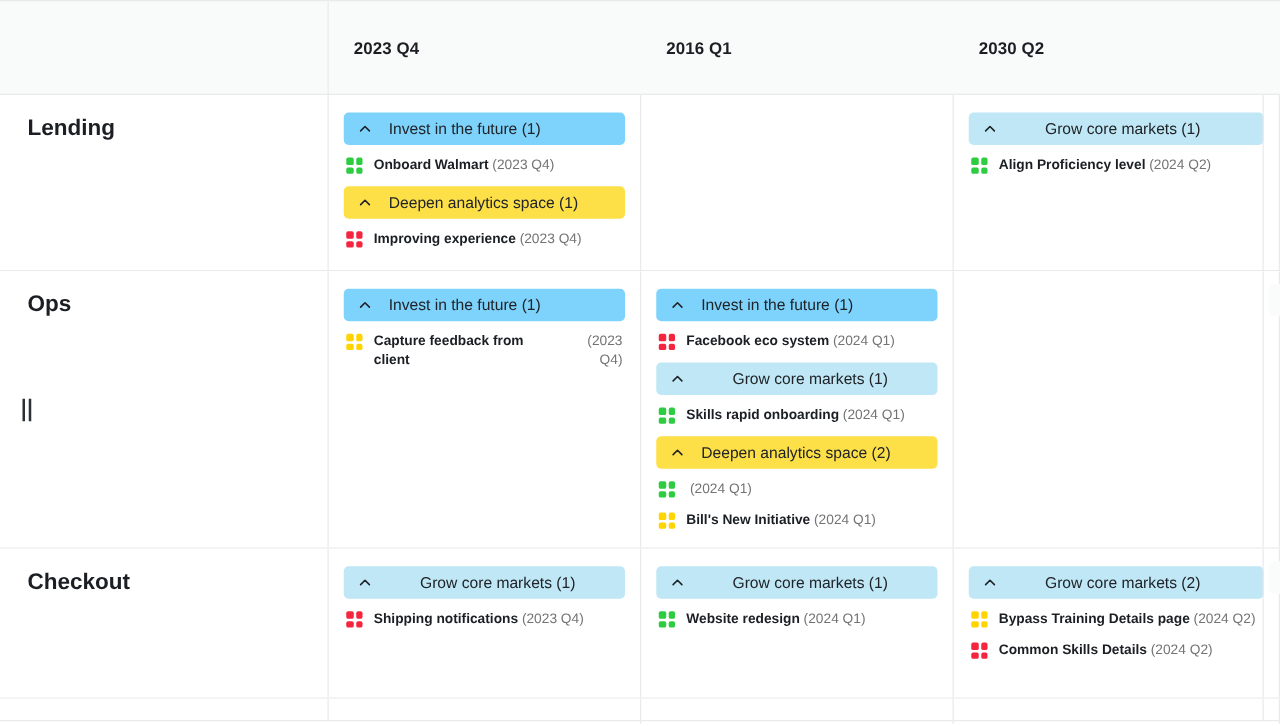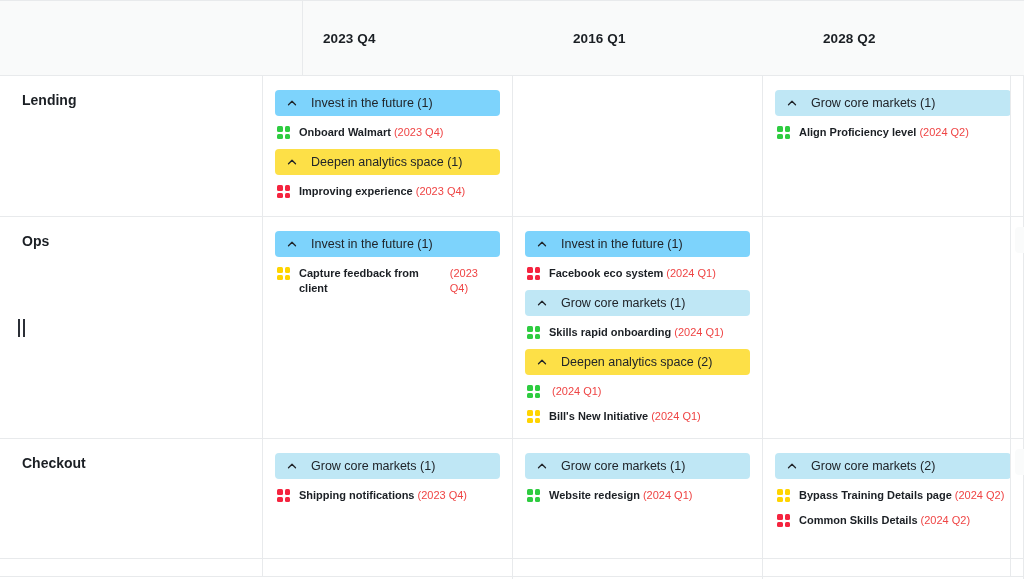--- a/index.html
+++ b/index.html
@@ -17,21 +17,20 @@
     background: #ffffff;
   }
 
   
   .header-row {
     display: flex;
     height: 76px;
     background: #f9fafa;
     border-top: 1px solid #e8eaec;
     border-bottom: 1px solid #e8eaec;
-    padding-left: 40px;
   }
   .header-cell {
     display: flex;
     align-items: center;
     padding: 0 0 0 20px;
     font-size: 13.5px;
     font-weight: bold;
     color: #1b1f24;
     letter-spacing: 0.1px;
   }
@@ -60,21 +59,21 @@
   .row-lending  { height: 141px; }
   .row-ops      { height: 222px; }
   .row-checkout { height: 120px; }
   .row-partial  { height: 18px; }
 
   .row-label {
     width: 263px;
     flex: 0 0 263px;
     border-right: 1px solid #e8eaec;
     padding: 16px 0 0 22px;
-    font-size: 14px;
+    font-size: 18px;
     font-weight: bold;
     color: #1b1f24;
     position: relative;
   }
 
   .cell {
     width: 250px;
     flex: 0 0 250px;
     border-right: 1px solid #e8eaec;
     padding: 10px 12px 10px 12px;
@@ -120,21 +119,21 @@
   }
   .pill .caret {
     width: 14px;
     height: 14px;
     margin-right: 12px;
     flex: 0 0 14px;
     position: relative;
   }
   .pill .caret svg { display: block; }
   .pill-green { background: #7dd3fc; }
-  .pill-blue  { background: #bfe7f5; }
+  .pill-blue  { background: #bfe7f5; gap: 25px; }
   .pill-pink  { background: #fde047; }
 
   
   .item {
     display: flex;
     align-items: flex-start;
     padding: 5px 2px 5px 2px;
     font-size: 11px;
     line-height: 15px;
     color: #1b1f24;
@@ -160,22 +159,23 @@
   .ic-yellow span { background: #ffd400; }
   .ic-red    span { background: #f5243f; }
 
   .item-text {
     font-weight: bold;
     color: #1b1f24;
     word-break: break-word;
   }
   .item-q {
     font-weight: normal;
-    color: #ef4444;
+    color: #737373;
     margin-left: 3px;
+    text-align: right;
   }
 
   
   .ghost-edge {
     position: absolute;
     right: 0;
     top: 0;
     bottom: 0;
     width: 14px;
     border-left: 1px solid #e8eaec;
@@ -192,21 +192,21 @@
 </style>
 </head>
 <body>
 
 <div class="board">
 
   <div class="header-row">
     <div class="header-cell label-col"></div>
     <div class="header-cell q-col">2023 Q4</div>
     <div class="header-cell q-col">2016 Q1</div>
-    <div class="header-cell q-col q-col-last">2028 Q2</div>
+    <div class="header-cell q-col q-col-last">2030 Q2</div>
   </div>
 
   <div class="body-rows">
 
     <div class="row row-lending">
       <div class="row-label">Lending</div>
 
       <div class="cell">
         <div class="group">
           <div class="pill pill-green">

